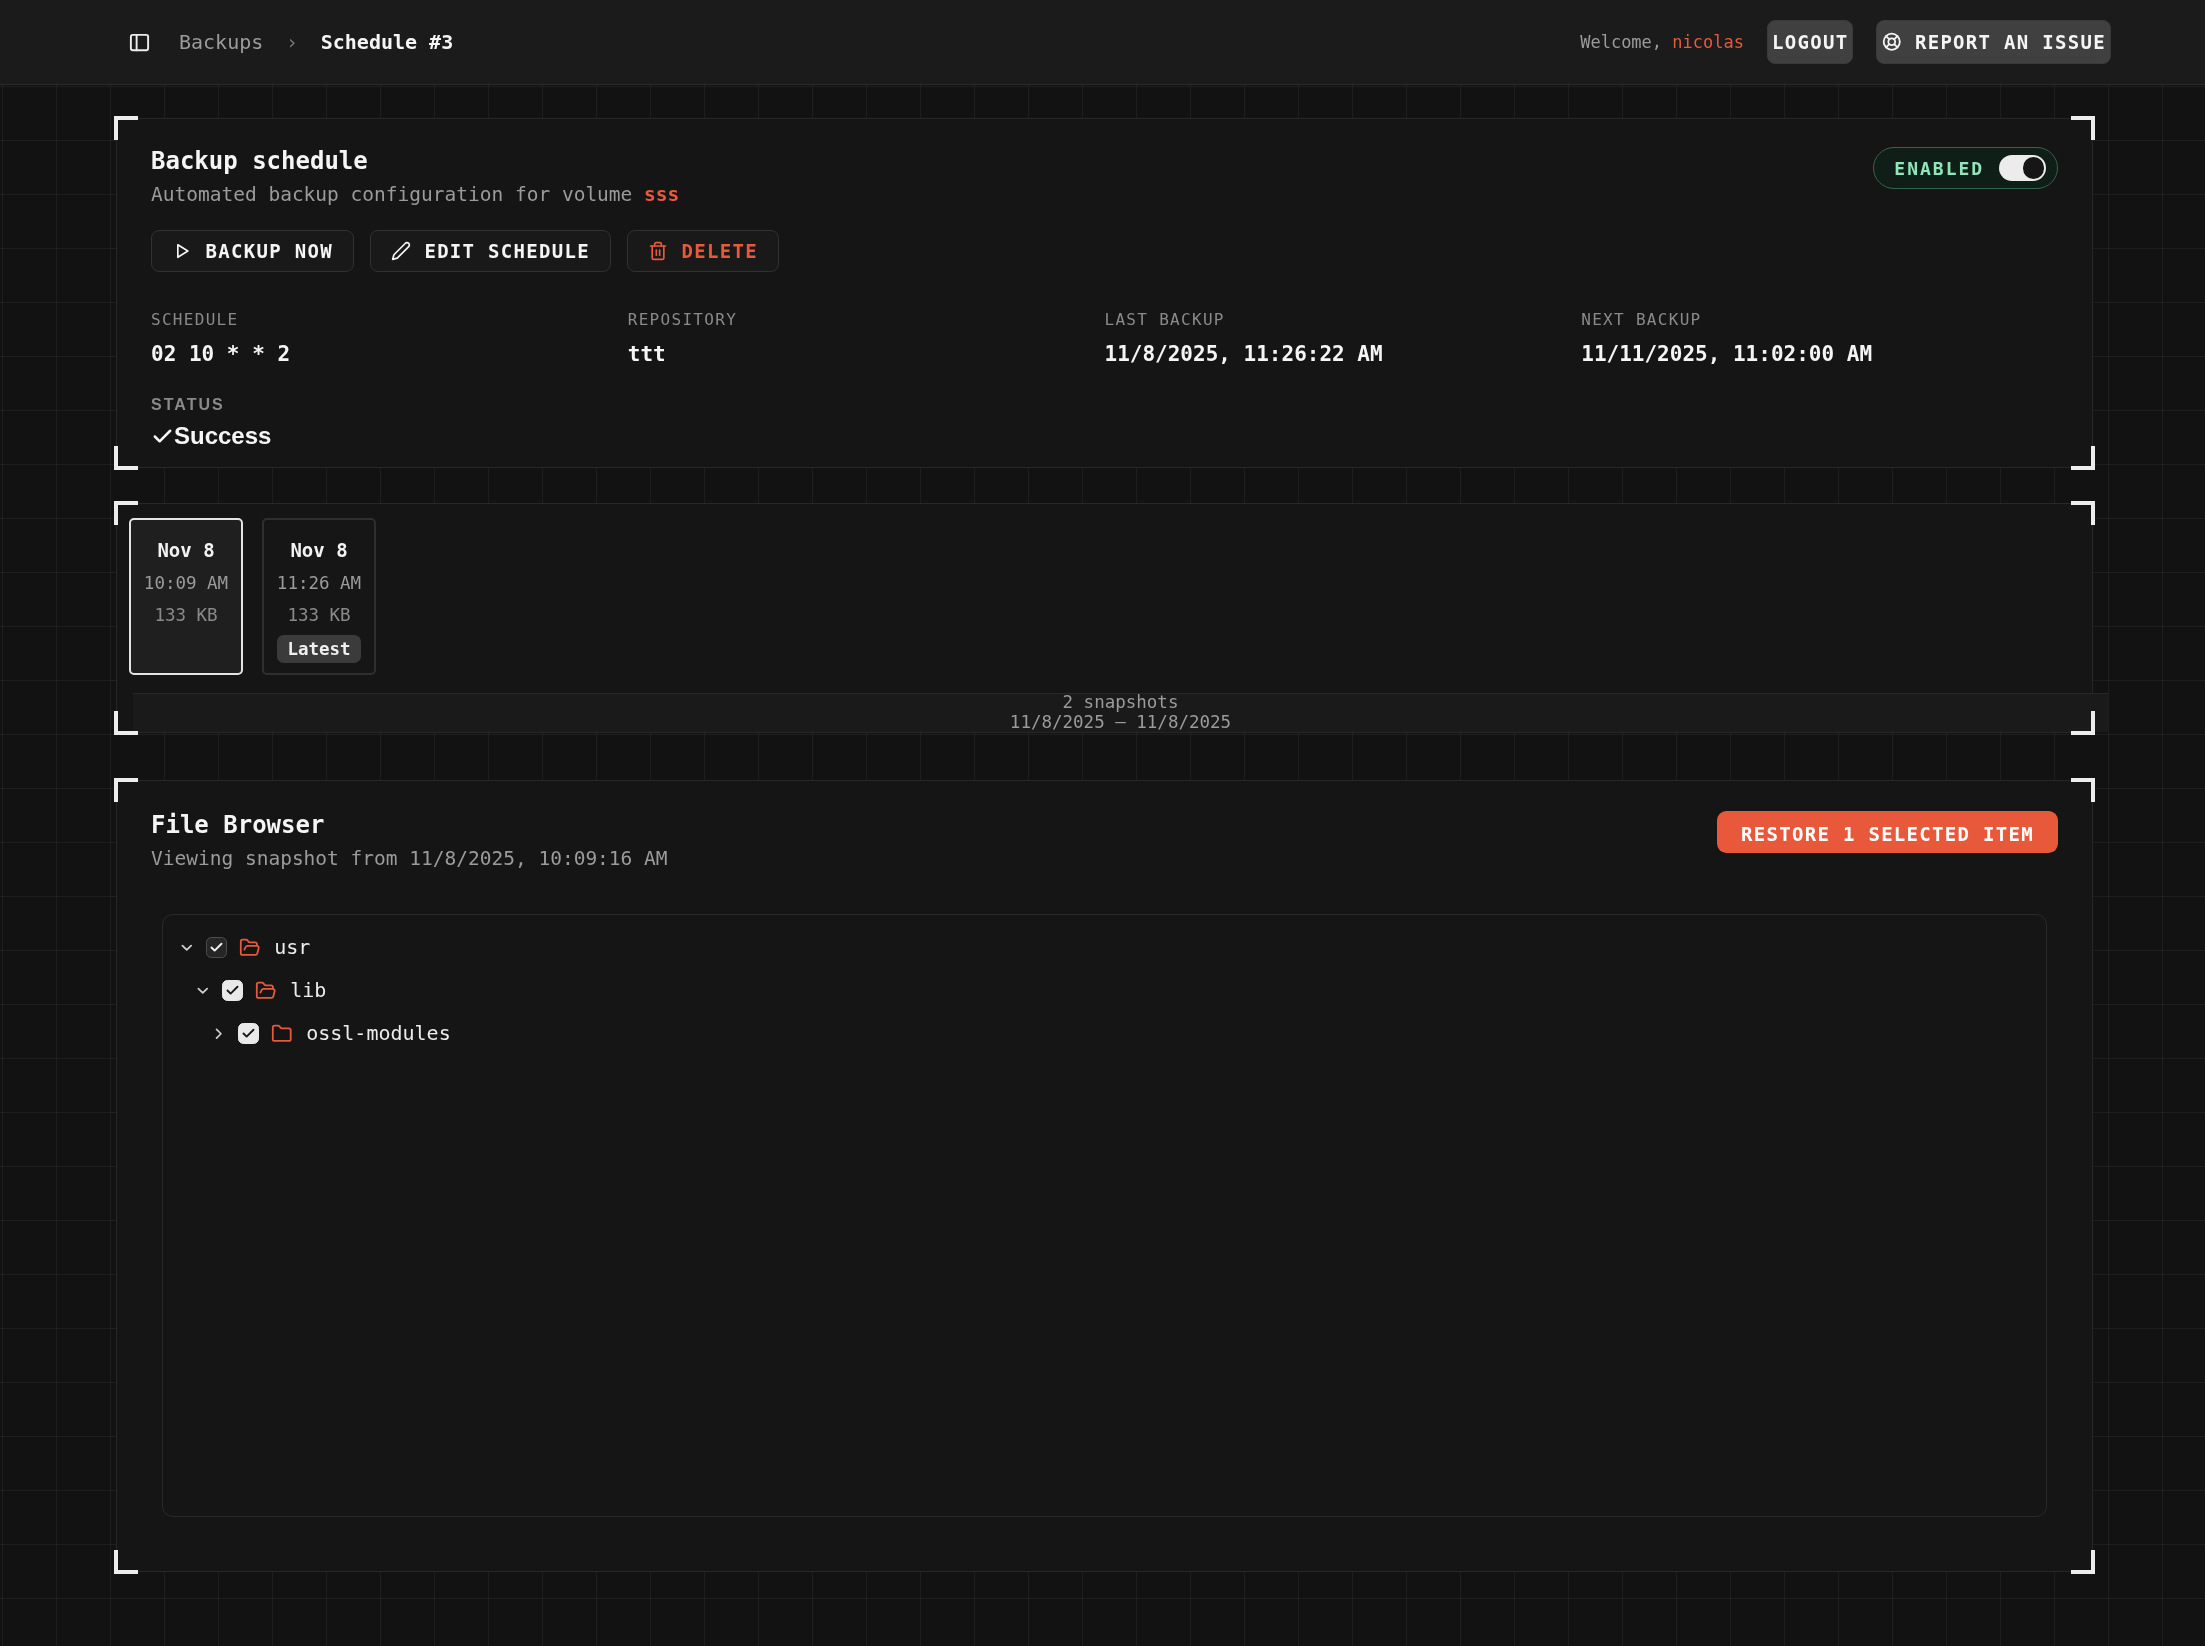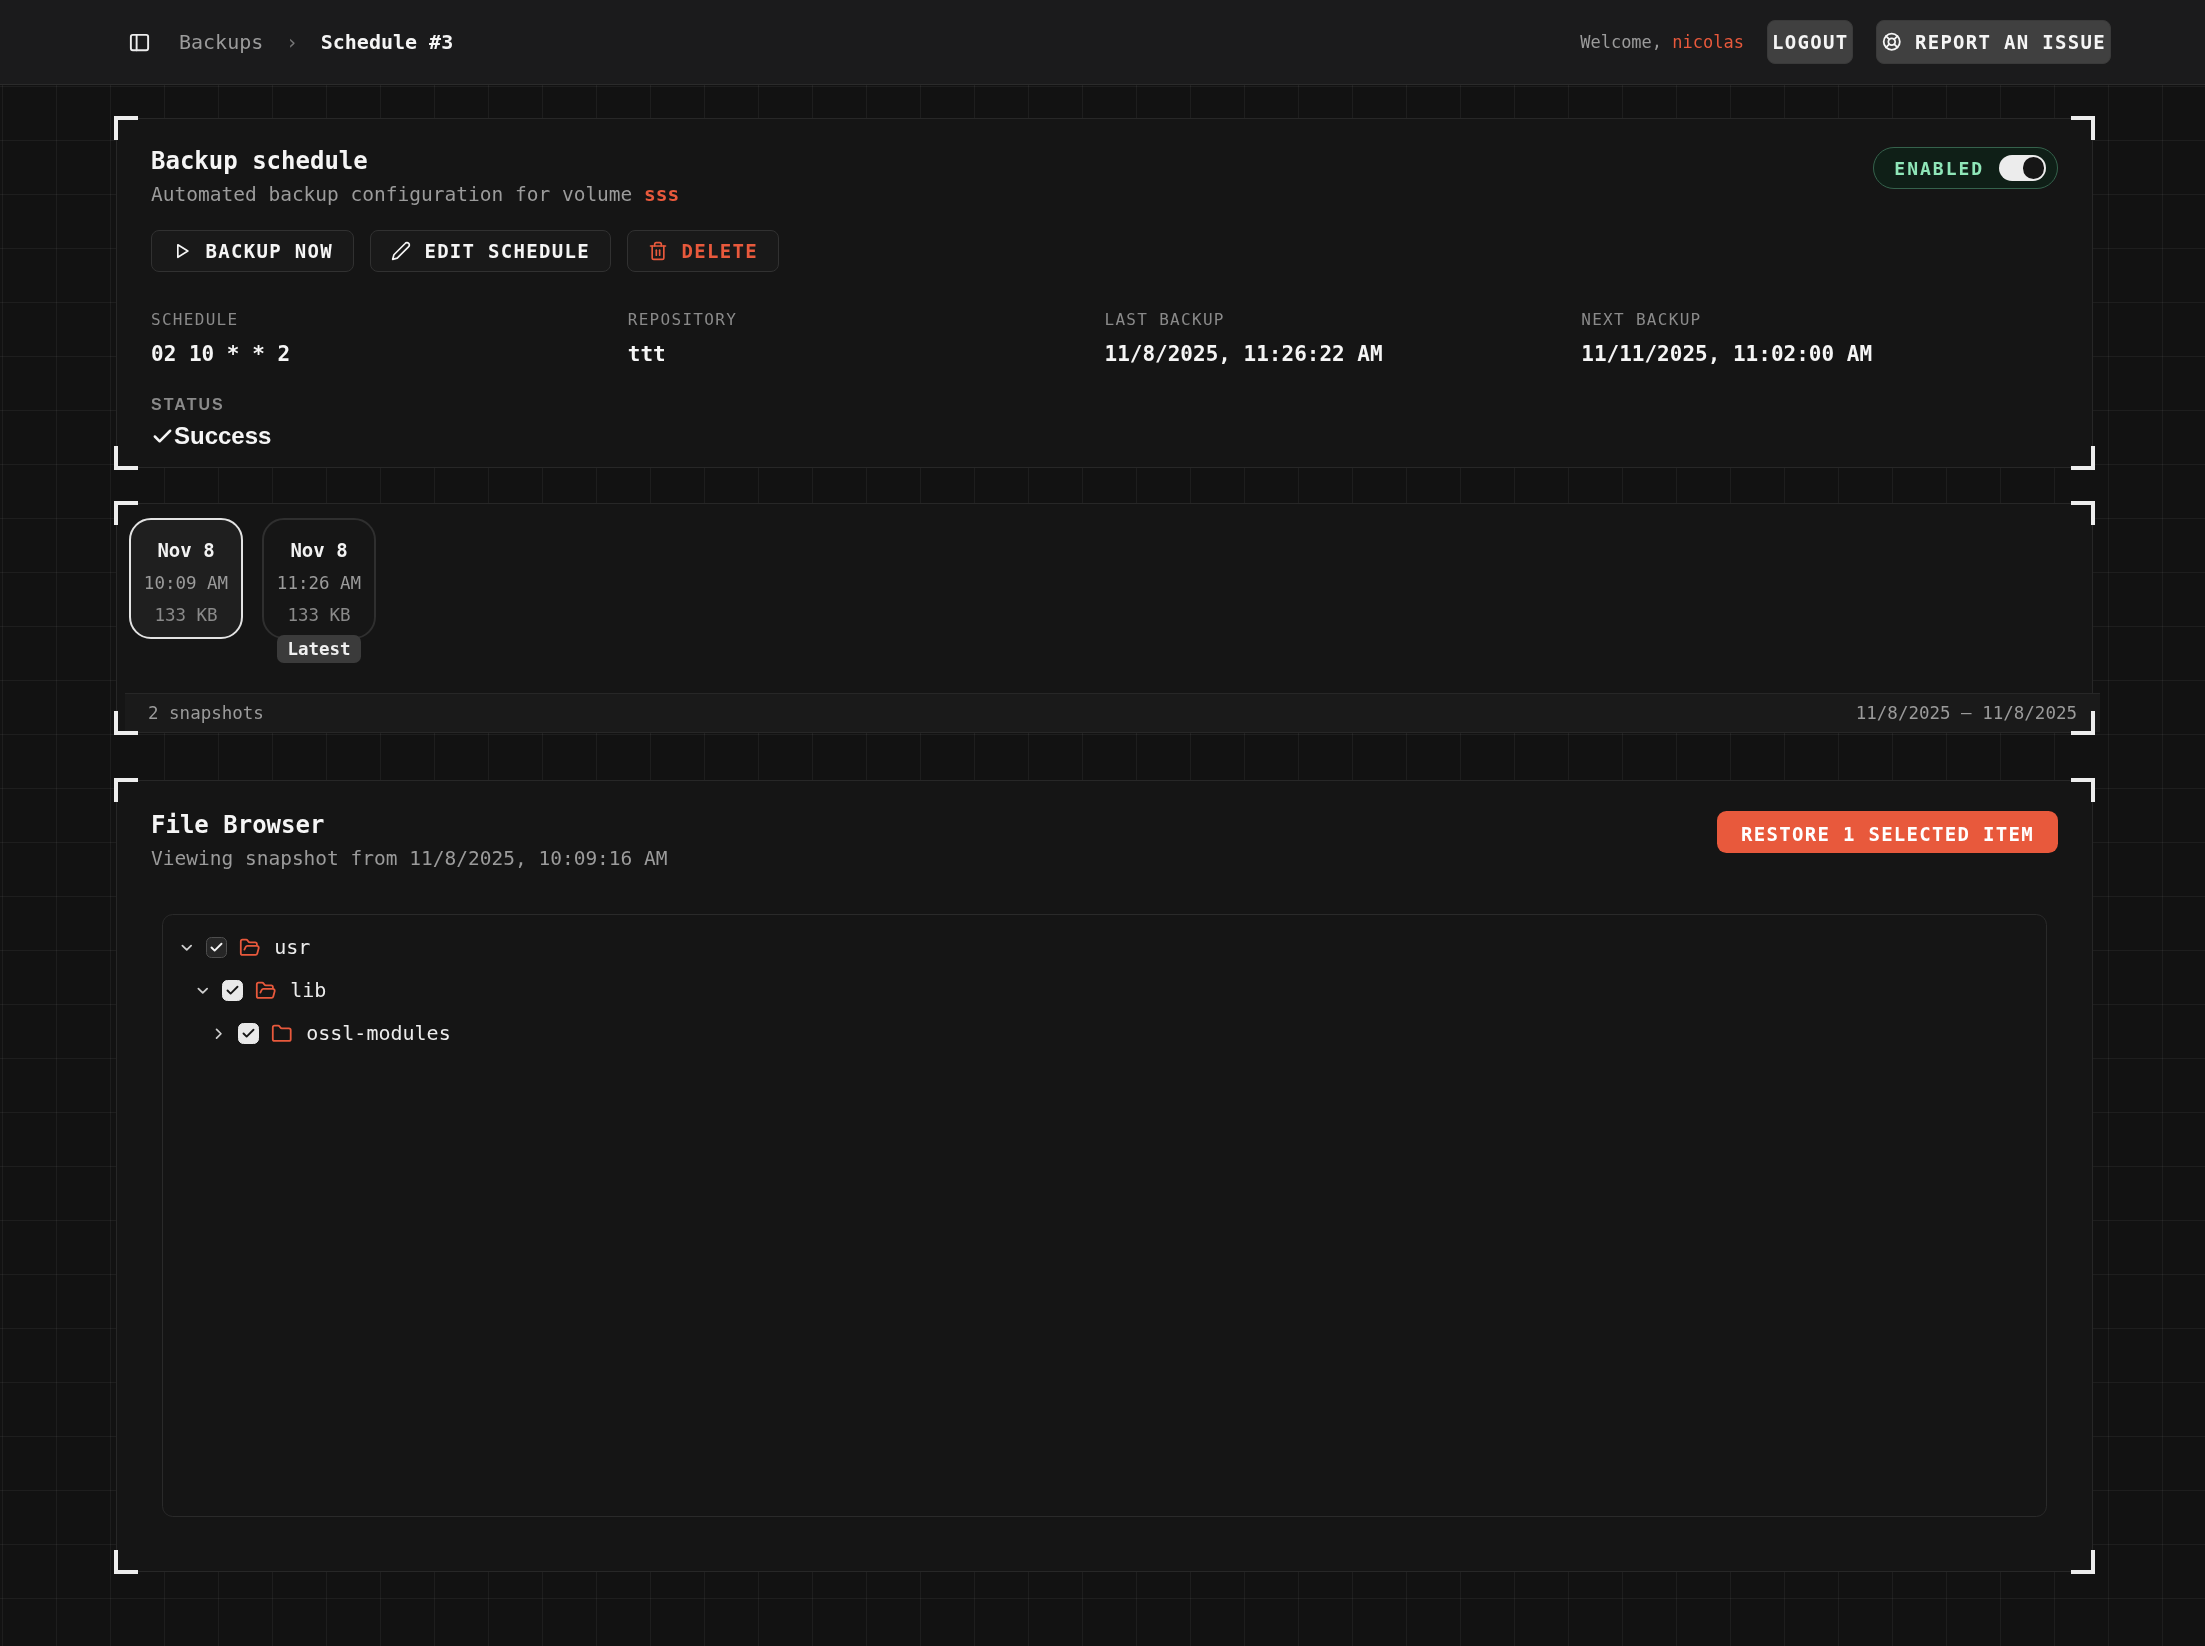--- a/index.html
+++ b/index.html
@@ -81,34 +81,34 @@
   .field-value { margin-top:13px; font-size:21px; font-weight:bold; color:#f5f5f5; }
 
   .status-block { margin-top:30px; font-family:"Liberation Sans", sans-serif; }
   .status-label { font-size:16px; color:#8a8a8a; letter-spacing:2px; font-weight:bold; }
   .status-value { margin-top:8px; display:flex; align-items:center; font-size:24px; font-weight:bold; color:#f5f5f5; }
 
   
   .panel-snapshots { top:503px; height:230px; }
   .snap-strip { display:flex; gap:19px; padding:13.5px 0 0 12px; }
   .snap-card {
-    width:114px; height:121px; border-radius:22px;
+    width:114px; height:157px; border-radius:5px;
     border:2px solid #2f2f2f; background:#161616;
     display:flex; flex-direction:column; align-items:center; cursor:pointer;
   }
   .snap-card.selected { border-color:#e3e3e3; background:#1f1f1f; }
   .snap-date { margin-top:19px; font-size:19px; font-weight:bold; color:#f2f2f2; }
   .snap-time { margin-top:12px; font-size:17.5px; color:#9b9b9b; }
   .snap-size { margin-top:12px; font-size:17.5px; color:#8a8a8a; }
   .snap-badge { margin-top:10.8px; background:#3b3b3b; color:#efefef; font-size:17.5px; font-weight:bold; border-radius:6.7px; padding:4px 10.8px; }
   .snap-footer {
-    position:absolute; left:8px; bottom:0; width:100%; height:39px;
+    position:absolute; left:16px; bottom:0; width:100%; height:39px;
     background:#1a1a1a; border-top:1.3px solid #272727;
-    display:flex; align-items:center; justify-content:space-between;
-    padding:0 23px; font-size:17.5px; color:#9b9b9b;
+    display:flex; align-items:center; justify-content:flex-end;
+    padding:0 23px; font-size:17.5px; color:#9b9b9b;flex-direction:column;
   }
 
   
   .panel-files { top:780px; height:792px; padding:30px 34px; }
   .files-header { display:flex; justify-content:space-between; align-items:flex-start; }
   .restore-btn {
     background:#e8593c; border:none; border-radius:9.4px; height:42px; padding:12px 24px;
     color:#fff; font-family:inherit; font-weight:bold; font-size:19px; letter-spacing:1.3px; cursor:pointer;
   }
   .tree-box {

